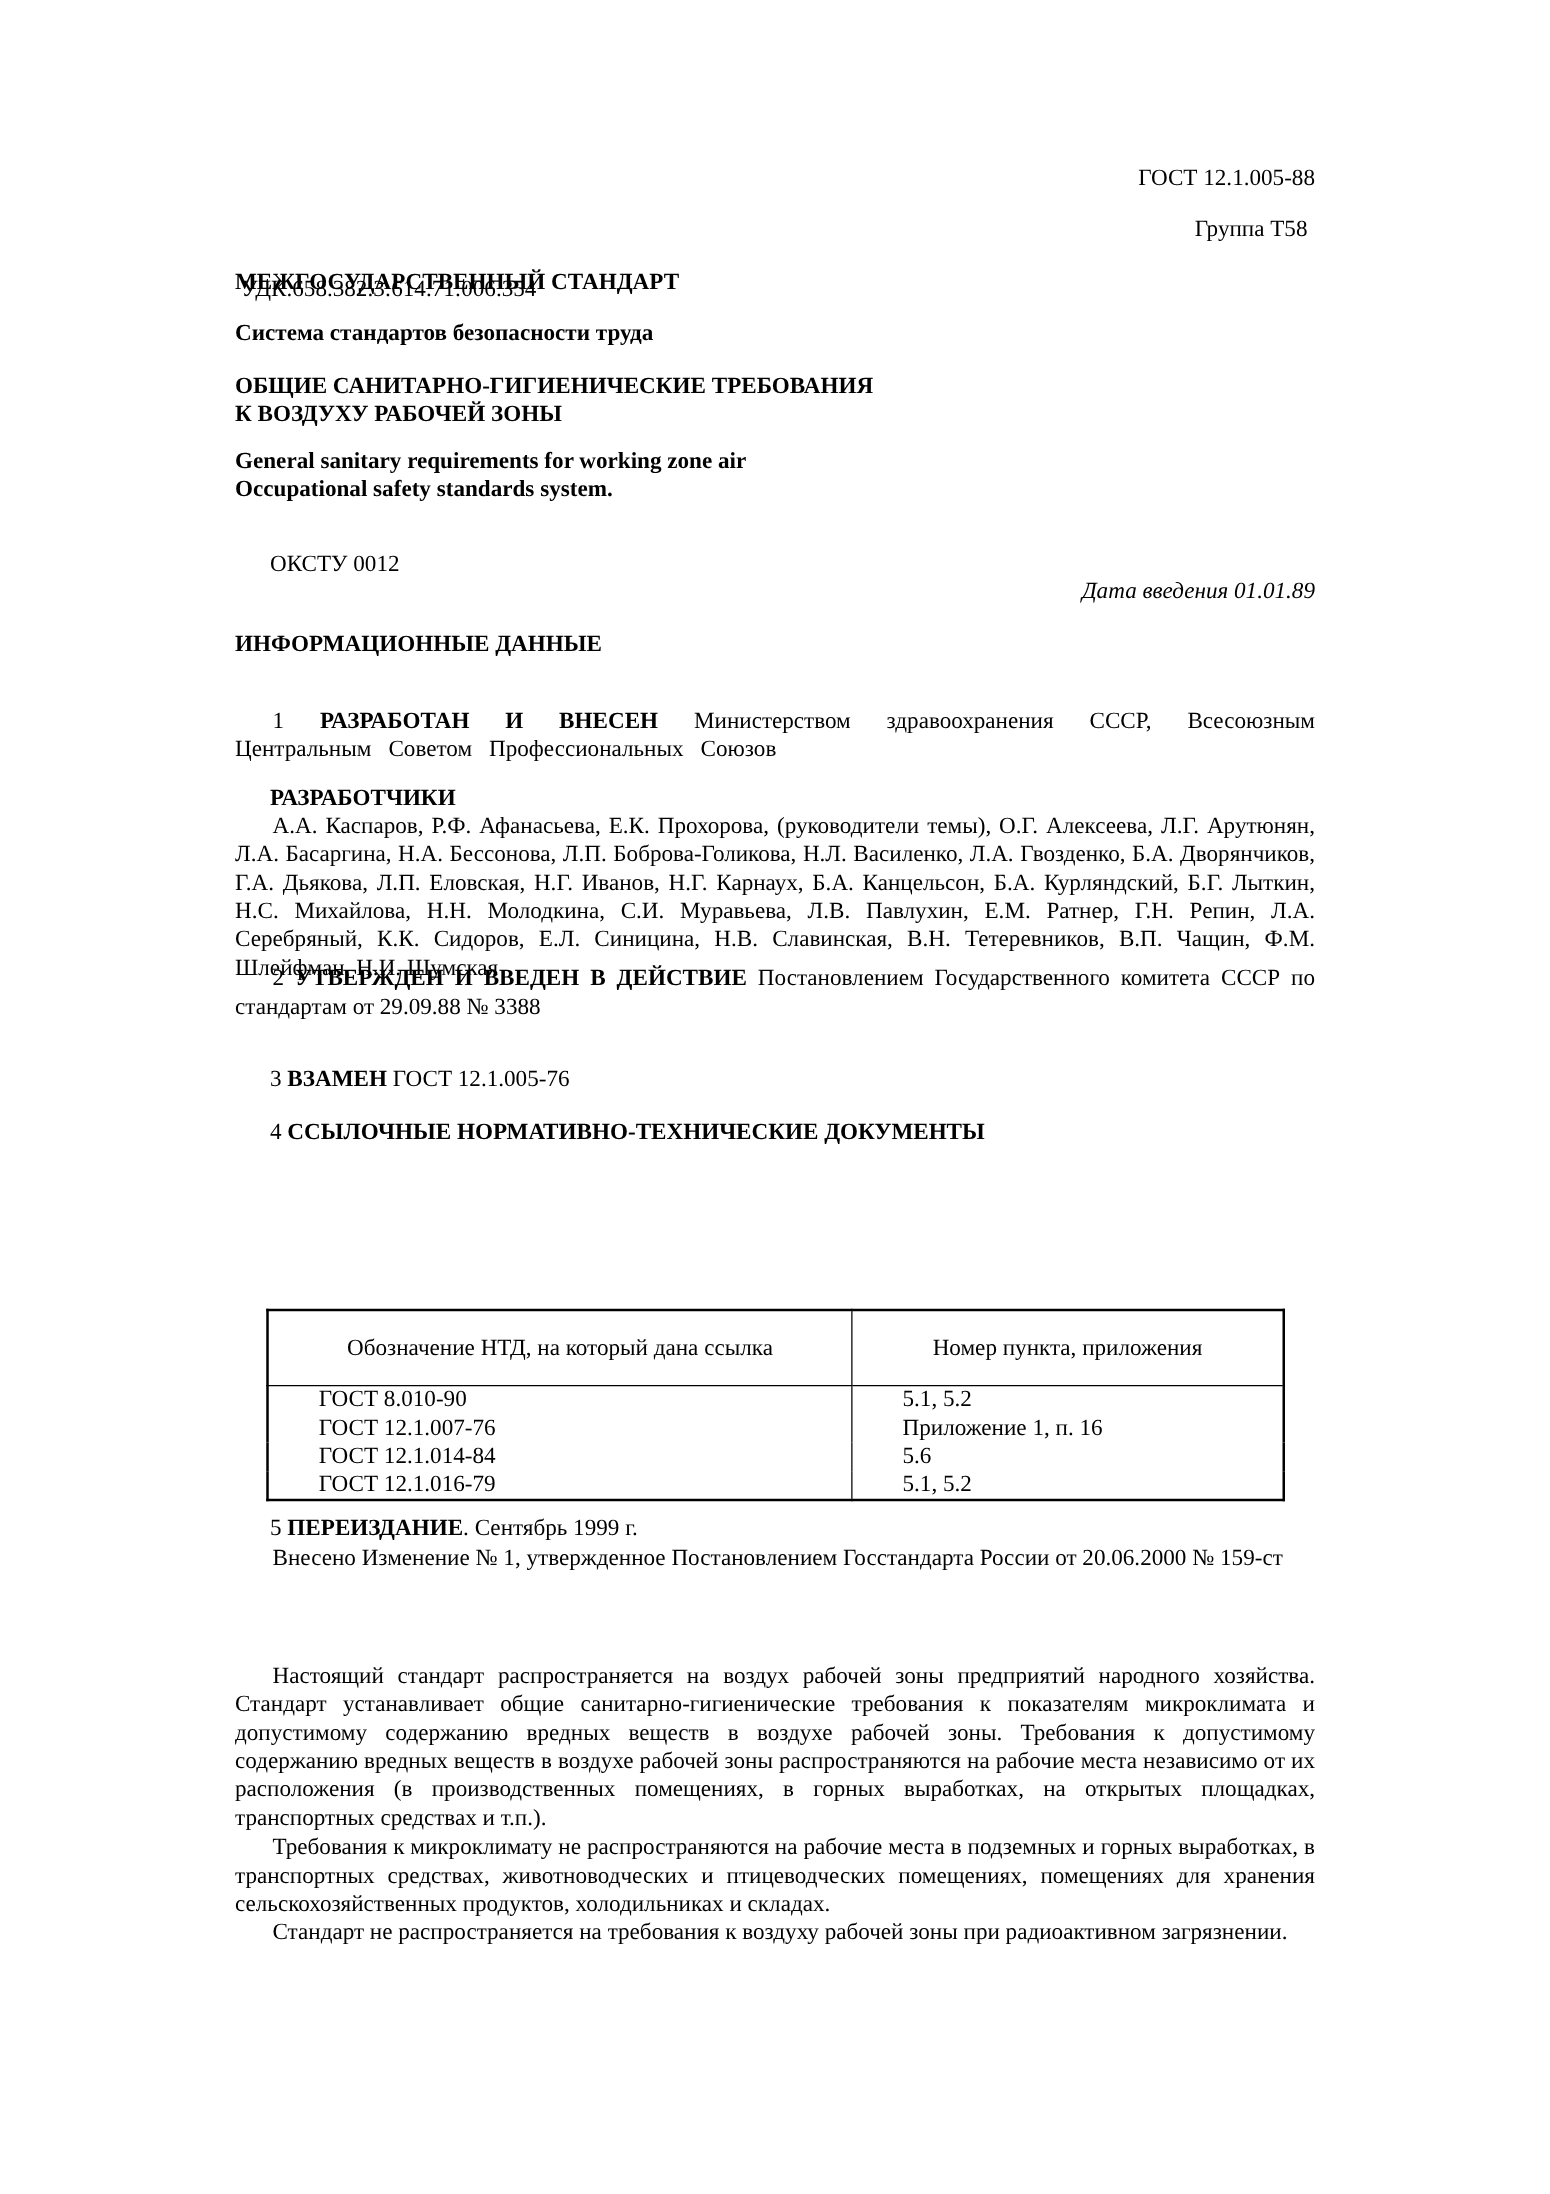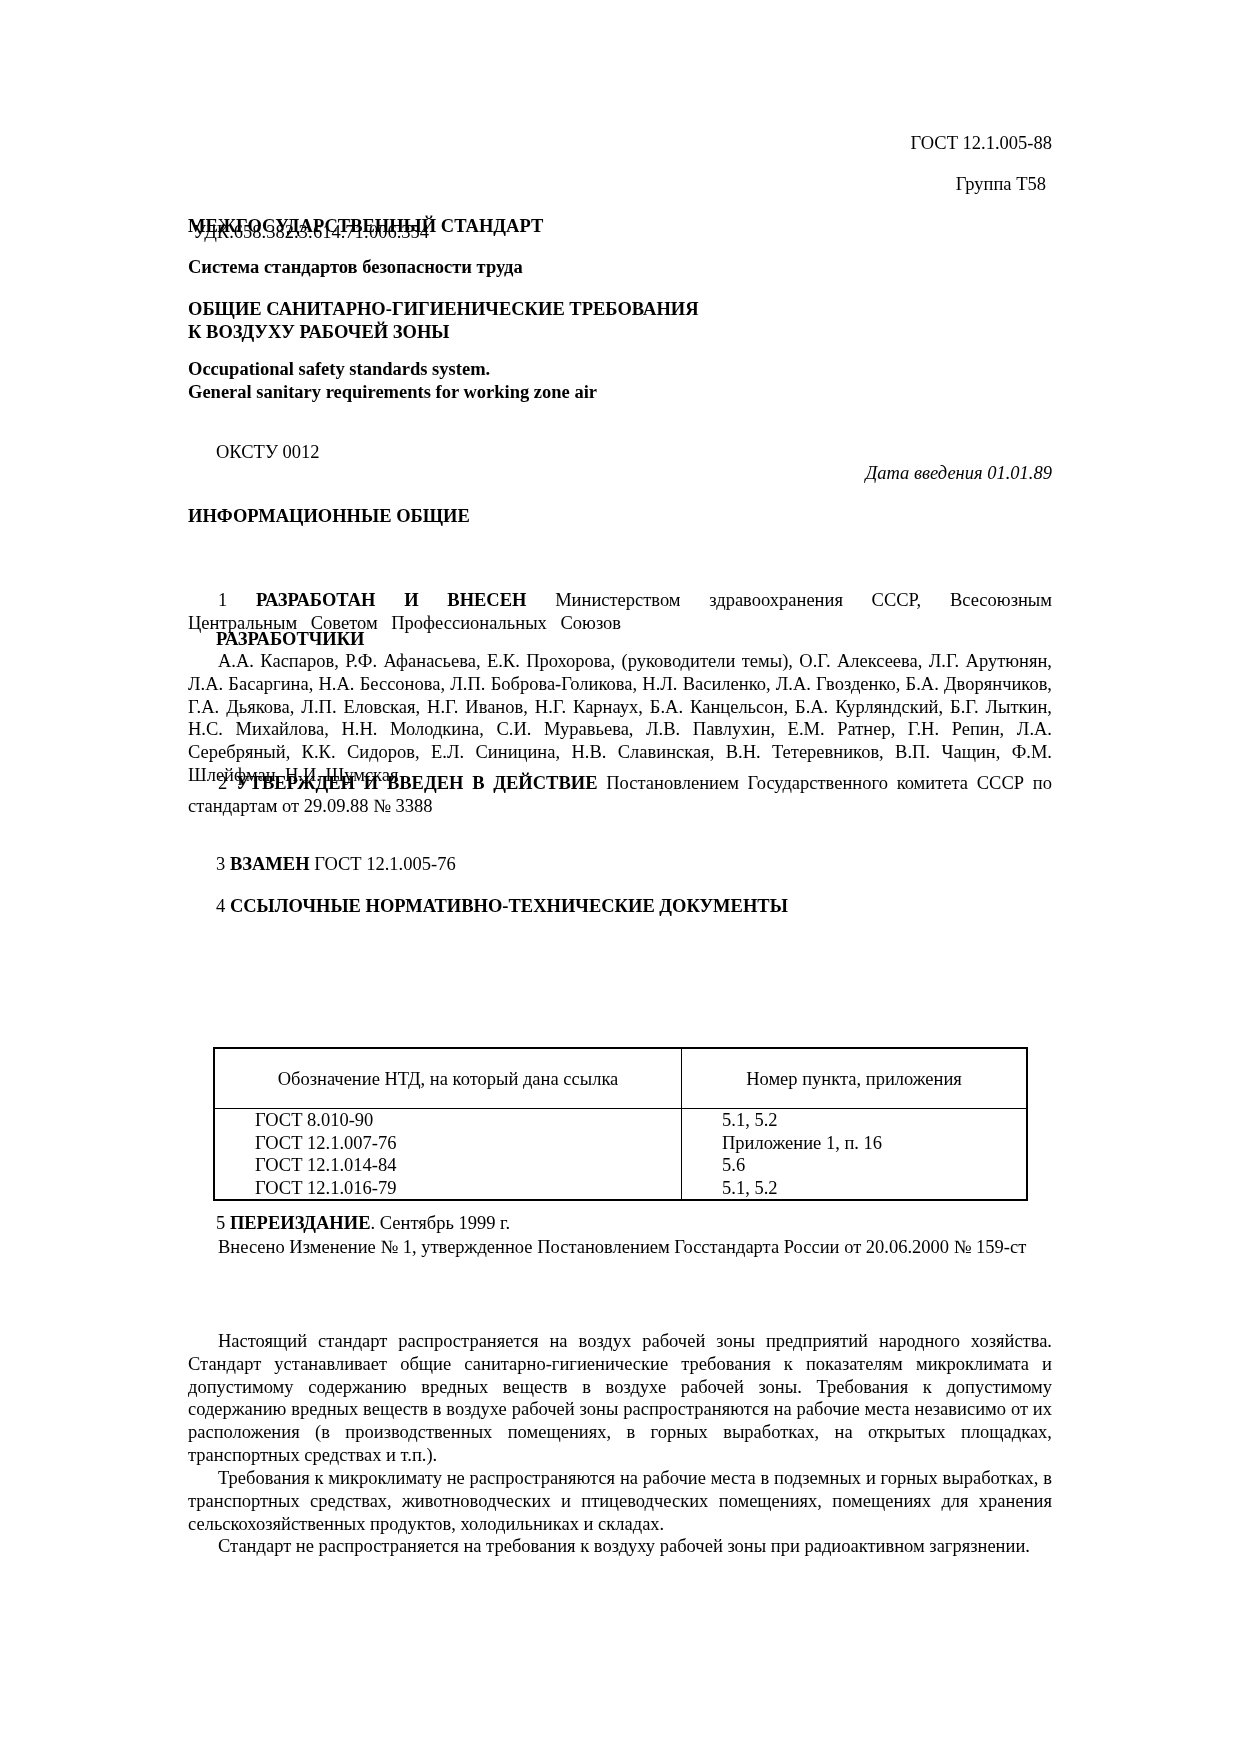--- a/index.html
+++ b/index.html
@@ -64,30 +64,30 @@
   <div class="abs center bold" style="top:215px; left:0; width:864px;">МЕЖГОСУДАРСТВЕННЫЙ СТАНДАРТ</div>
 
   <div class="abs center bold" style="top:256px; left:0; width:864px;">Система стандартов безопасности труда</div>
 
   <div class="abs center bold" style="top:298px; left:0; width:864px;">
     <div>ОБЩИЕ САНИТАРНО-ГИГИЕНИЧЕСКИЕ ТРЕБОВАНИЯ</div>
     <div>К ВОЗДУХУ РАБОЧЕЙ ЗОНЫ</div>
   </div>
 
   <div class="abs center bold" style="top:358px; left:0; width:864px;">
+    <div>General sanitary requirements for working zone air</div>
     <div>Occupational safety standards system.</div>
-    <div>General sanitary requirements for working zone air</div>
   </div>
 
   <div class="abs" style="top:441px; left:28px;">ОКСТУ 0012</div>
   <div class="abs right italic" style="top:462px; left:0; width:864px;">Дата введения 01.01.89</div>
 
-  <div class="abs center bold" style="top:505px; left:0; width:864px;">ИНФОРМАЦИОННЫЕ ОБЩИЕ</div>
+  <div class="abs center bold" style="top:505px; left:0; width:864px;">ИНФОРМАЦИОННЫЕ ДАННЫЕ</div>
 
-  <p class="abs justify indent" style="top:566px; left:0; width:864px; word-spacing:9px;margin-top:23px;">
+  <p class="abs justify indent" style="top:566px; left:0; width:864px; word-spacing:9px;">
     <span>1</span>
     <span class="bold">РАЗРАБОТАН И ВНЕСЕН</span>
     <span>Министерством здравоохранения СССР, Всесоюзным Центральным Советом Профессиональных Союзов</span>
   </p>
 
   <div class="abs bold" style="top:628px; left:28px;">РАЗРАБОТЧИКИ</div>
   <p class="abs justify indent" style="top:650px; left:0; width:864px;">А.А. Каспаров, Р.Ф. Афанасьева, Е.К. Прохорова, (руководители темы), О.Г. Алексеева, Л.Г. Арутюнян, Л.А. Басаргина, Н.А. Бессонова, Л.П. Боброва-Голикова, Н.Л. Василенко, Л.А. Гвозденко, Б.А. Дворянчиков, Г.А. Дьякова, Л.П. Еловская, Н.Г. Иванов, Н.Г. Карнаух, Б.А. Канцельсон, Б.А. Курляндский, Б.Г. Лыткин, Н.С. Михайлова, Н.Н. Молодкина, С.И. Муравьева, Л.В. Павлухин, Е.М. Ратнер, Г.Н. Репин, Л.А. Серебряный, К.К. Сидоров, Е.Л. Синицина, Н.В. Славинская, В.Н. Тетеревников, В.П. Чащин, Ф.М. Шлейфман, Н.И. Шумская</p>
 
   <p class="abs justify indent" style="top:772px; left:0; width:864px;">
     <span>2</span>

